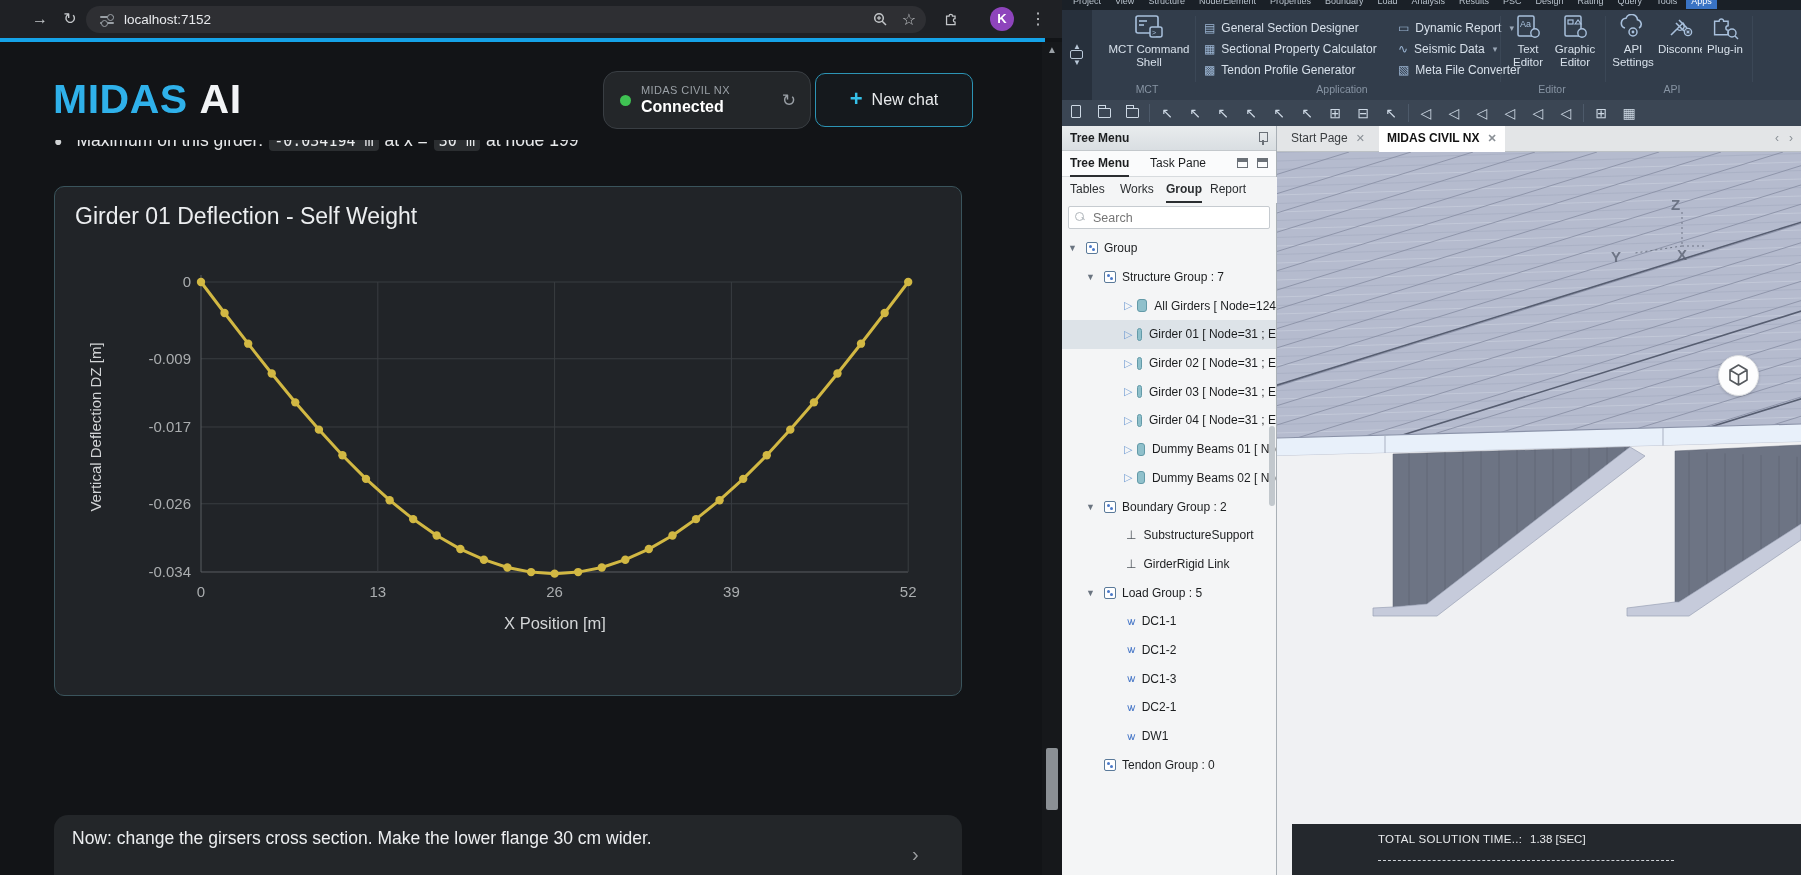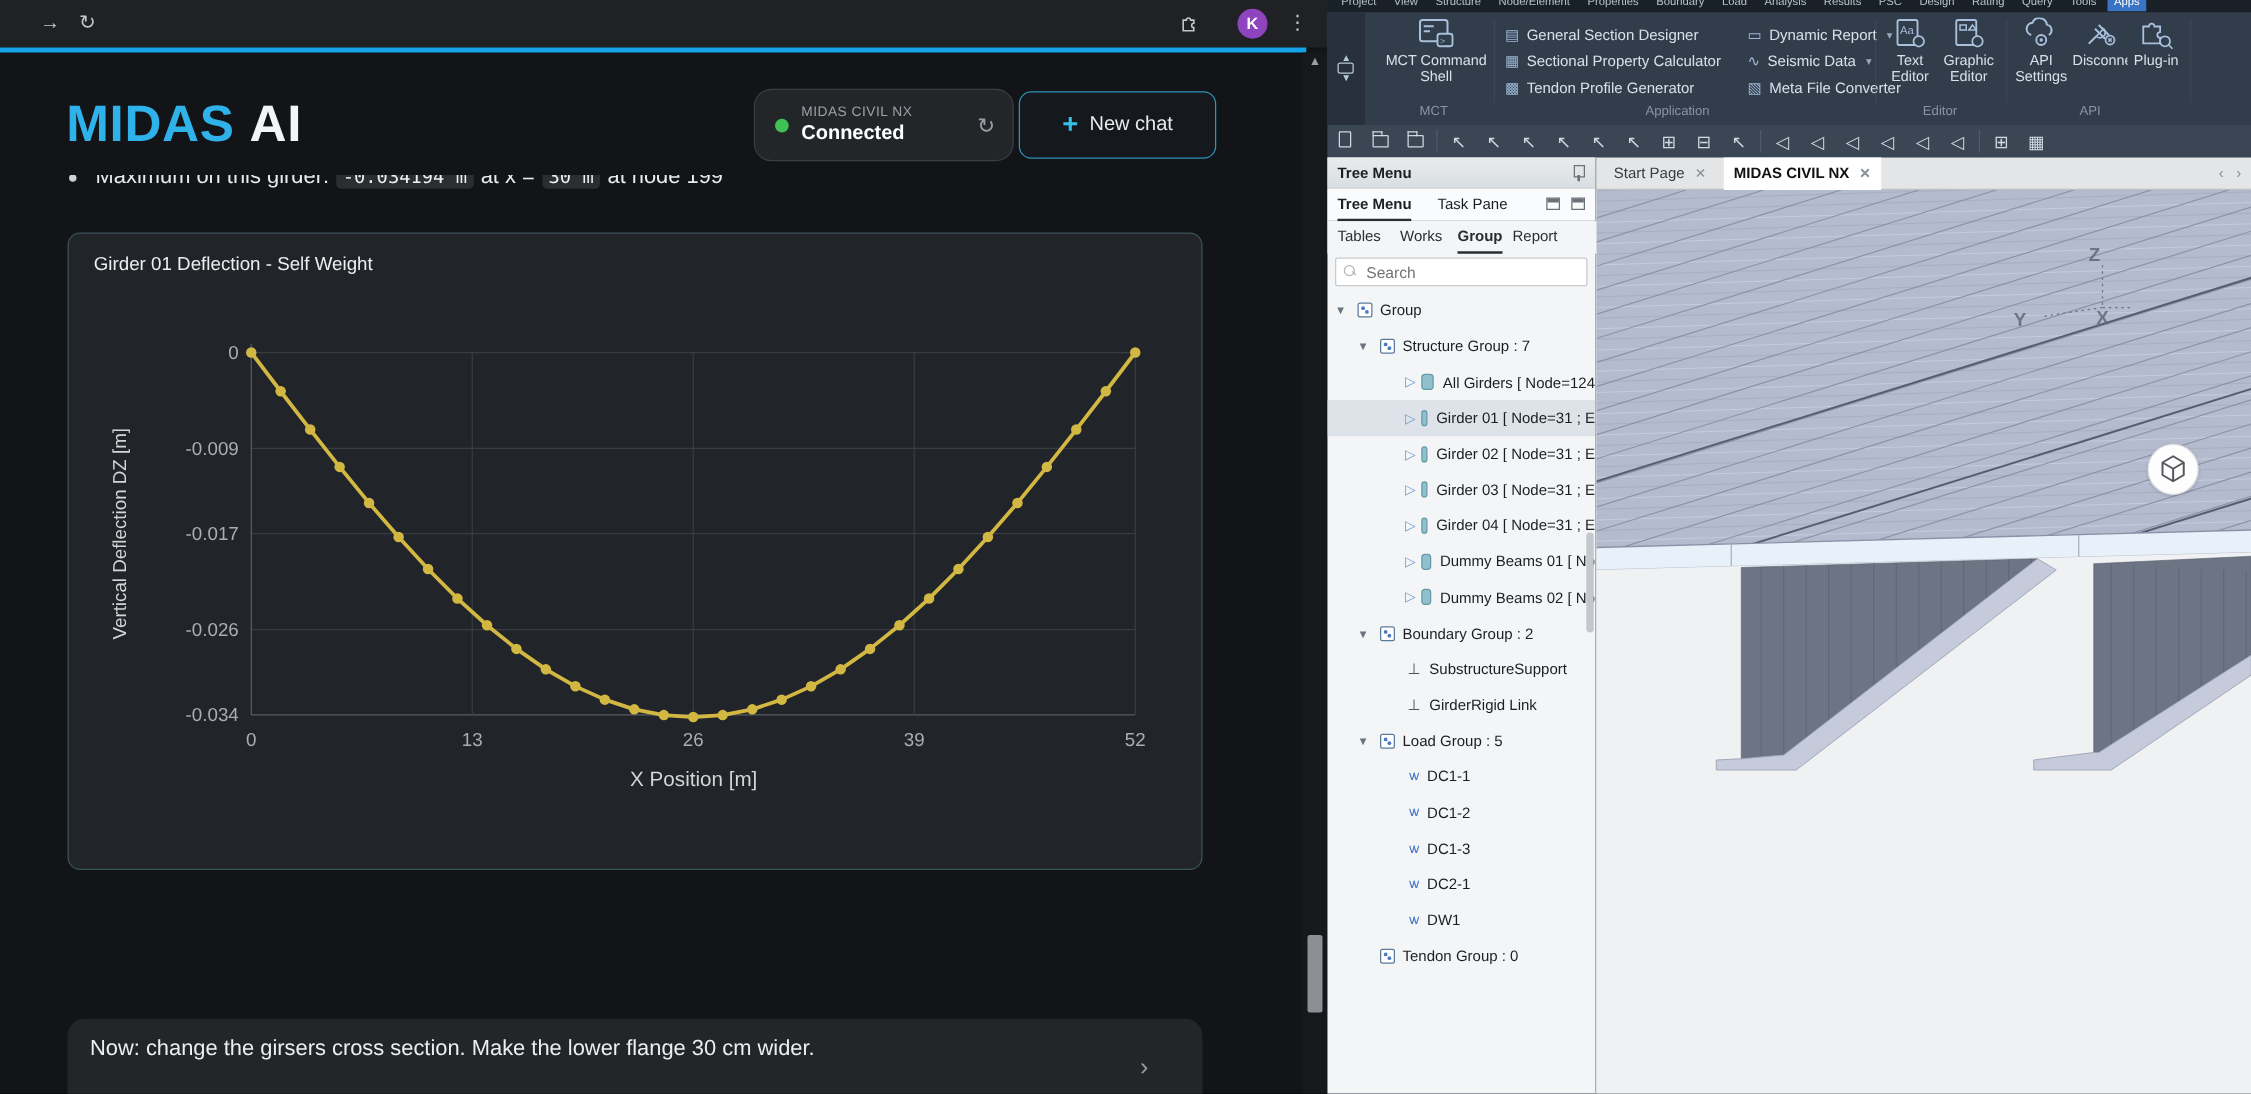--- a/index.html
+++ b/index.html
@@ -37,21 +37,21 @@
   .newchat{left:815px;top:73px;width:158px;height:54px;border:1px solid #2c94b5;border-radius:10px;
            background:#15191d;display:flex;align-items:center;justify-content:center;gap:9px;}
   .newchat .plus{color:#35c0e8;font-size:22px;font-weight:bold;margin-top:-2px}
   .newchat .lbl{color:#e8eaec;font-size:16px;}
   .clipline{left:54px;top:140px;width:908px;height:34px;overflow:hidden;}
   .clipline .inner{transform:translateY(-10px);color:#e8eaec;font-size:17.5px;display:flex;align-items:center;gap:6px;}
   .bullet{font-size:14px;margin-right:8px;color:#cfd2d4}
   code.chip{font-family:"DejaVu Sans Mono",monospace;font-size:15px;background:#2b2e31;border-radius:4px;
             padding:1px 5px;color:#eceef0;}
   .card{left:54px;top:186px;width:908px;height:510px;background:#212428;border:1px solid #3a545c;border-radius:10px;}
-  .card-title{position:absolute;left:20px;top:16px;color:#eceef0;font-size:15px;}
+  .card-title{position:absolute;left:20px;top:16px;color:#eceef0;font-size:23px;}
   .bubble{left:54px;top:815px;width:908px;height:74px;background:#232629;border-radius:14px;}
   .bubble .txt{position:absolute;left:18px;top:13px;color:#eceef0;font-size:17.5px;}
   .chevr{left:912px;top:843px;color:#9a9d9f;font-size:20px;}
   
   .bscroll{left:1042px;top:42px;width:20px;height:833px;background:#16181b;}
   .bscroll .up{position:absolute;left:0;top:2px;width:20px;text-align:center;color:#9aa0a6;font-size:10px;}
   .bscroll .thumb{position:absolute;left:4px;top:706px;width:12px;height:62px;background:#8b9095;border-radius:2px;}
   
   #app{left:1062px;top:0;width:739px;height:875px;background:#323d4b;}
   .menubar{left:0;top:0;width:739px;height:10px;background:#1a2027;overflow:hidden;}
@@ -126,20 +126,36 @@
   .console .val{position:absolute;left:238px;top:9px;font-size:11.5px;}
   .console .dash{position:absolute;left:86px;top:36px;width:296px;border-top:1px dashed #cfd3d8;}
 </style>
 </head>
 <body>
 
 <div id="browser" class="abs">
   <div class="navbar abs">
     <span class="nav-ico abs" style="left:26px;top:0">→</span>
     <span class="nav-ico abs" style="left:56px;top:0">↻</span>
+    <div class="urlpill abs">
+      <span class="siteinfo">
+          <i class="a"></i>
+          <i class="b"></i>
+        </span>
+      <span>localhost:7152</span>
+      <span class="pill-right">
+        <svg width="15" height="15" viewBox="0 0 15 15">
+          <circle cx="6" cy="6" r="4.3" fill="none" stroke="#c3c6c9" stroke-width="1.5"></circle>
+          <line x1="9.2" y1="9.2" x2="13" y2="13" stroke="#c3c6c9" stroke-width="1.5"></line>
+          <line x1="4" y1="6" x2="8" y2="6" stroke="#c3c6c9" stroke-width="1.2"></line>
+          <line x1="6" y1="4" x2="6" y2="8" stroke="#c3c6c9" stroke-width="1.2"></line>
+        </svg>
+        <span style="font-size:16px">☆</span>
+      </span>
+    </div>
     <svg class="abs" style="left:944px;top:11px" width="16" height="16" viewBox="0 0 16 16">
       <path d="M3 6 h3 a2 2 0 1 1 4 0 h3 v3 a2 2 0 1 0 0 4 v3 h-10 z" transform="scale(0.85)" fill="none" stroke="#c3c6c9" stroke-width="1.5"></path>
     </svg>
     <div class="avatar abs">K</div>
     <span class="nav-ico abs" style="left:1024px;top:0">⋮</span>
   </div>
   <div class="accent abs"></div>
 
   <div class="brand abs">
     <span class="m">MIDAS</span><span class="ai">AI</span>
@@ -617,14 +633,19 @@
         <line x1="405" y1="94" x2="430" y2="94" stroke="#6e7585" stroke-width="1" stroke-dasharray="2,3"></line>
       </svg>
     <span class="axis" style="left:394px;top:44px">Z</span>
     <span class="axis" style="left:334px;top:96px">Y</span>
     <span class="axis" style="left:400px;top:94px">X</span>
     <div class="cubebtn">
       <svg width="39" height="39" viewBox="0 0 39 39">
         <path d="M19.5 9 l8.5 5 v10 l-8.5 5 l-8.5 -5 v-10 z M11 14 l8.5 5 l8.5 -5 M19.5 19 v10" fill="none" stroke="#55595e" stroke-width="1.6" stroke-linejoin="round"></path>
       </svg>
     </div>
+    <div class="console">
+      <span class="lab">TOTAL SOLUTION TIME..:</span>
+      <span class="val">1.38 [SEC]</span>
+      <span class="dash"></span>
+    </div>
   </div>
 </div>
 
 </body></html>

